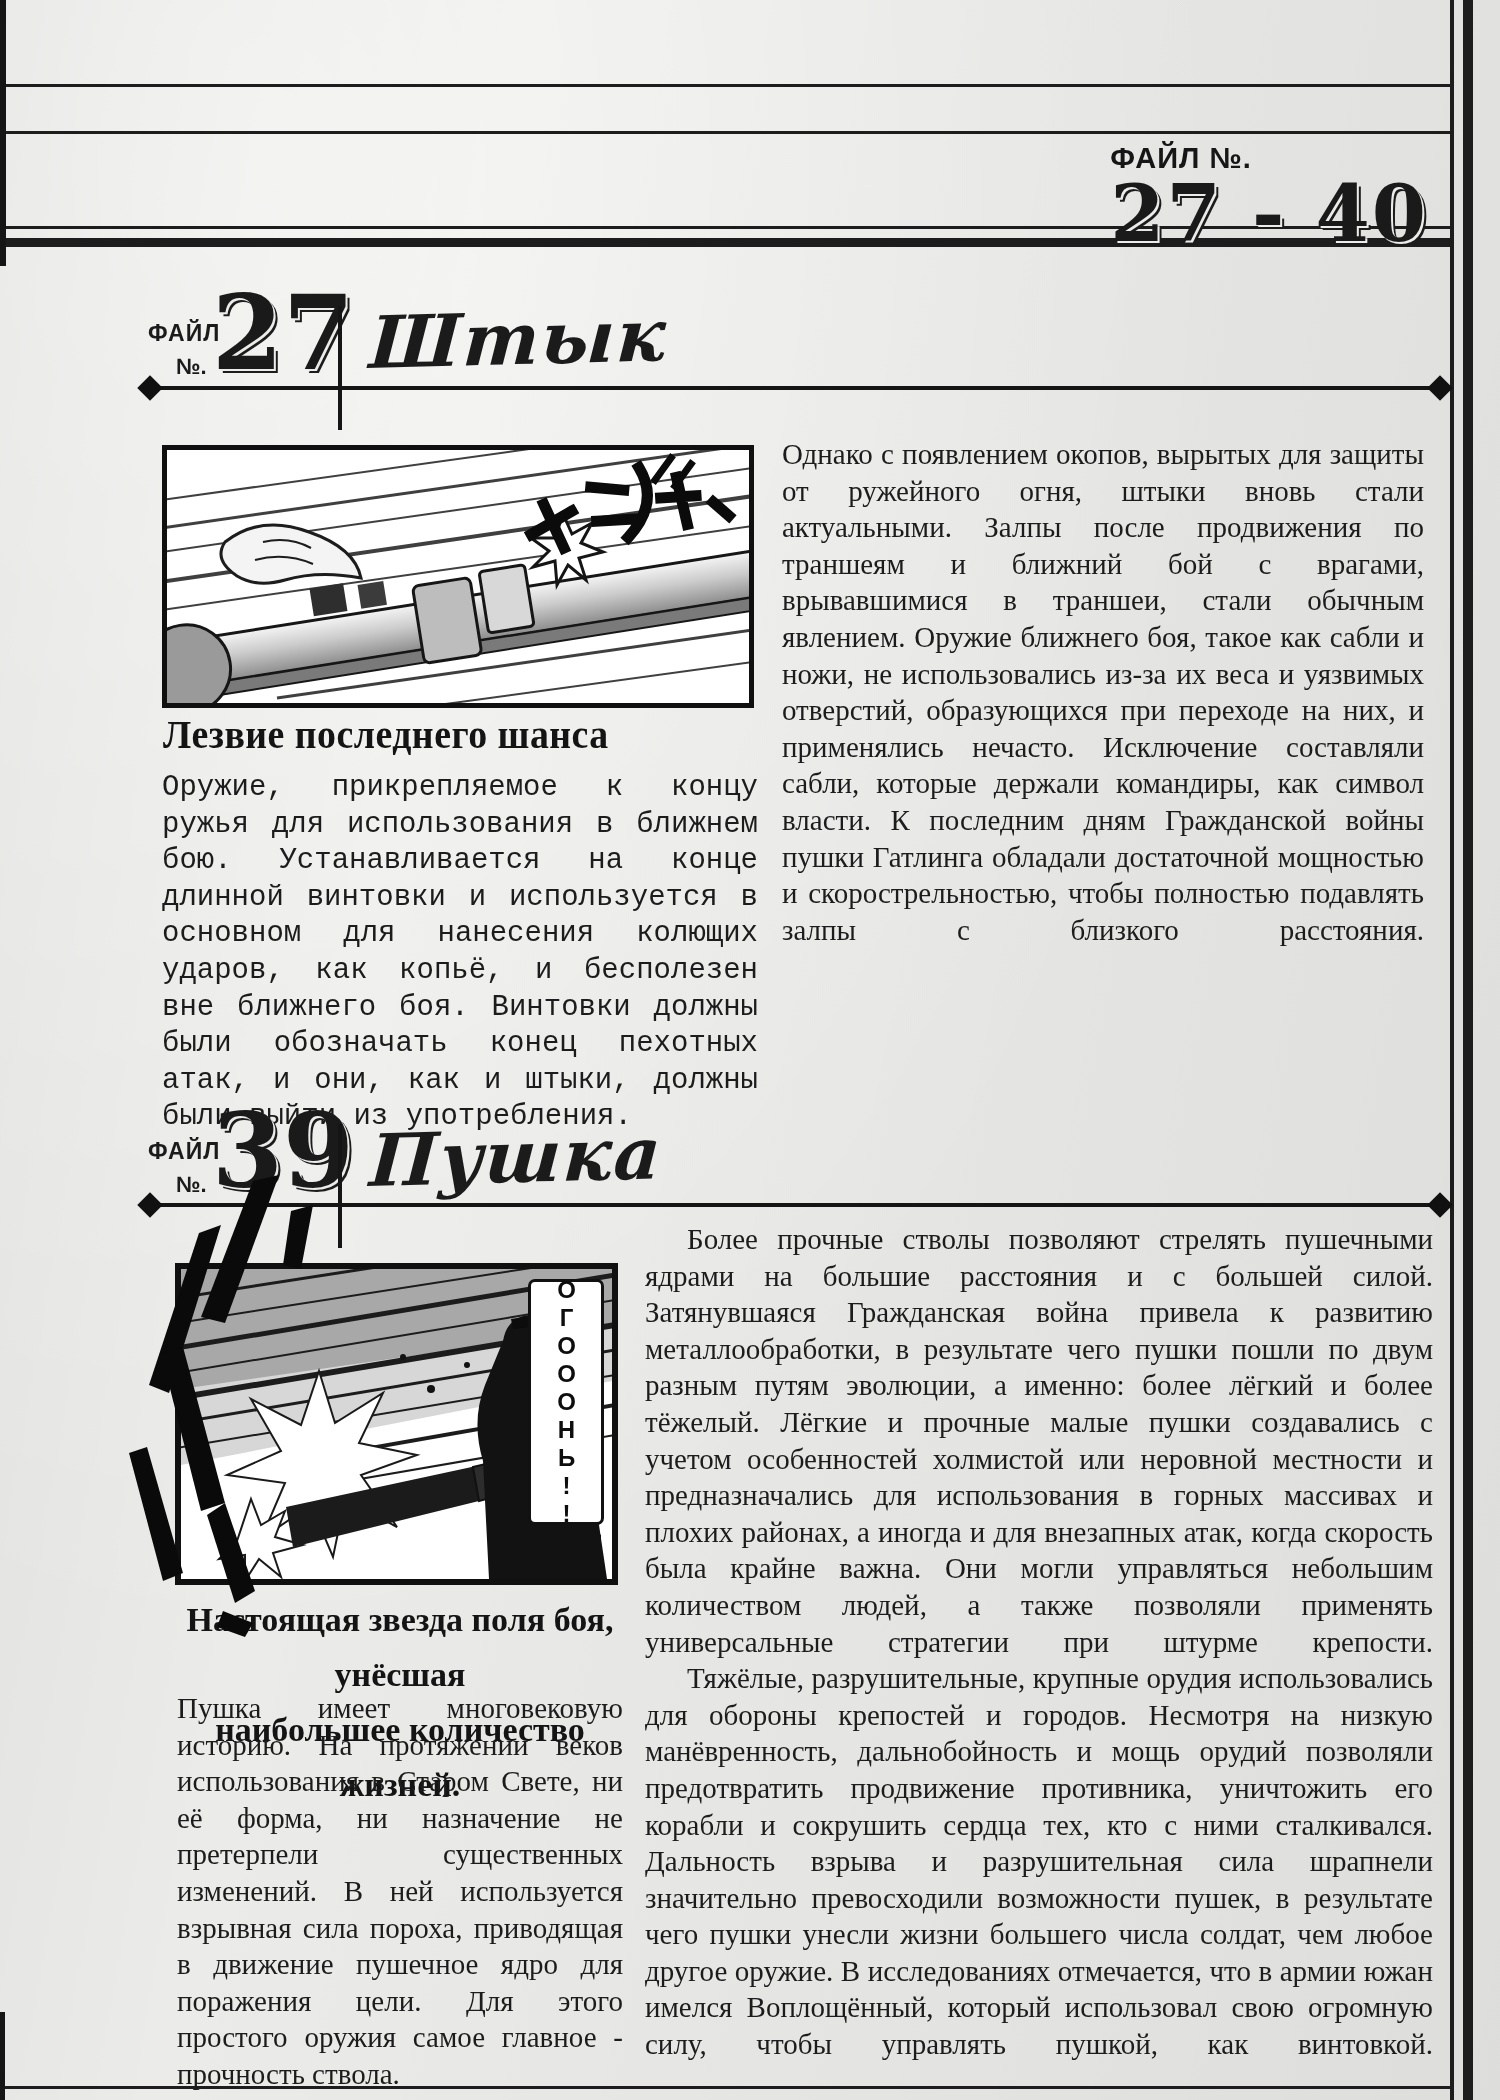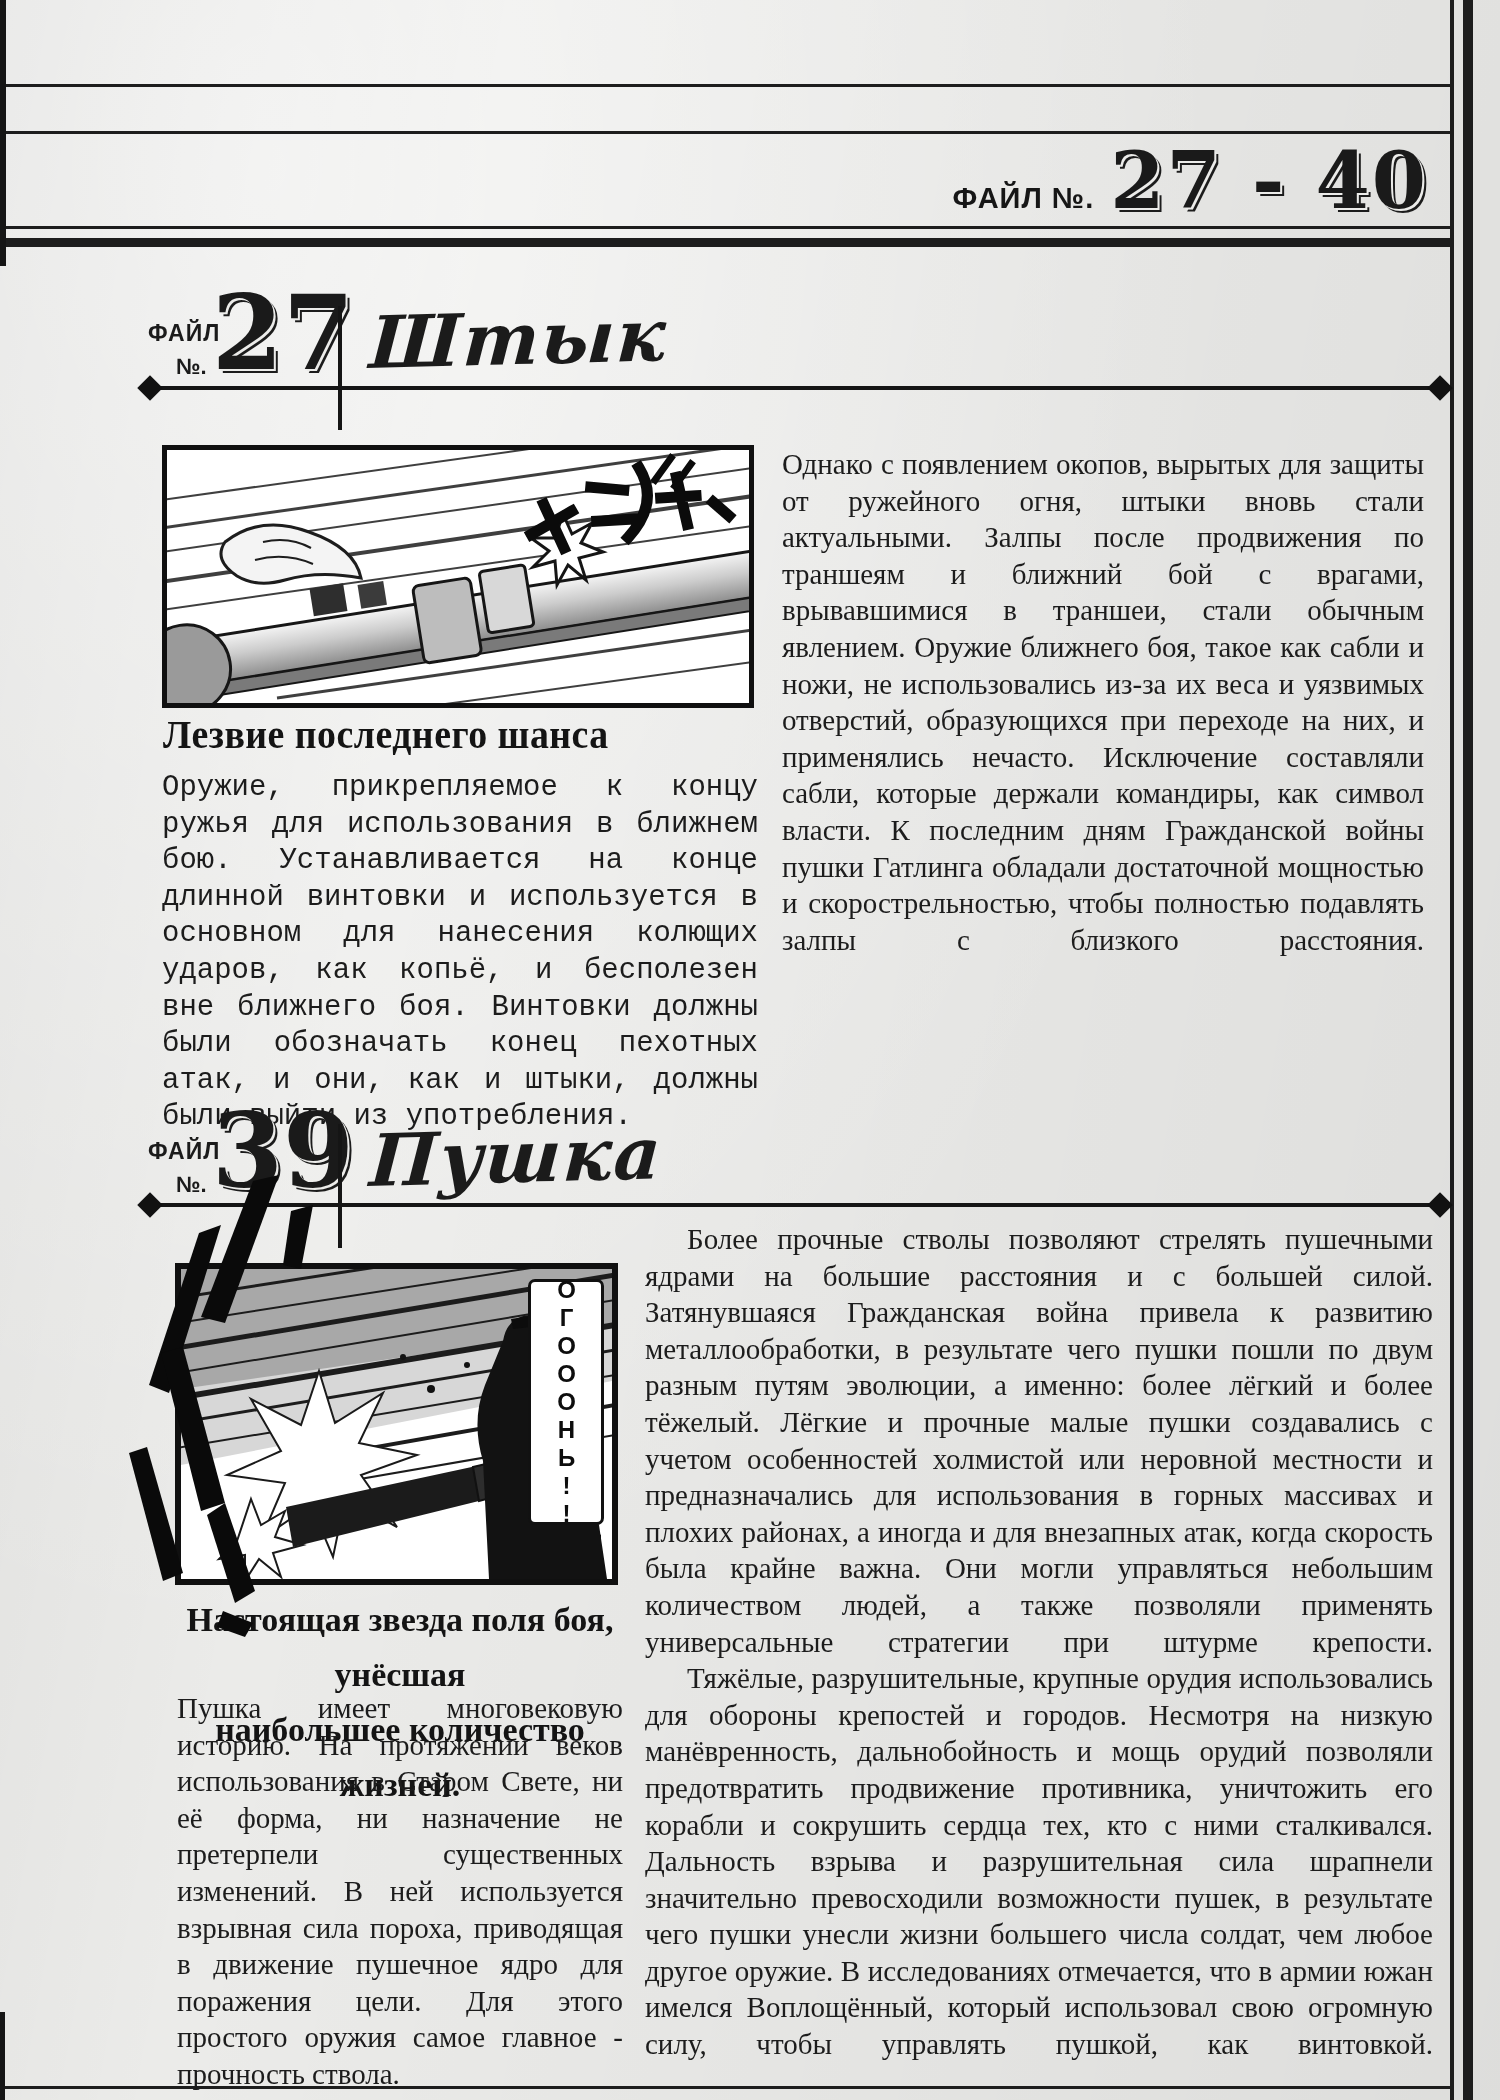--- a/index.html
+++ b/index.html
@@ -18,21 +18,21 @@
   #ruleTop1{left:0;top:84px;width:1452px;height:3px;}
   #ruleTop2{left:0;top:131px;width:1452px;height:3px;}
   #ruleHeadThin{left:0;top:226px;width:1452px;height:3px;}
   #ruleHeadThick{left:0;top:238px;width:1452px;height:9px;}
   #ruleBottom{left:0;top:2086px;width:1452px;height:3px;}
   #borderRightThin{left:1450px;top:0;width:4px;height:2100px;}
   #borderRightThick{left:1463px;top:0;width:10px;height:2100px;}
   #barTopLeft{left:0;top:0;width:6px;height:266px;background:#151515;}
   #barBottomLeft{left:0;top:2012px;width:5px;height:88px;background:#151515;}
   
-  #pageHeader{position:absolute;top:142px;right:72px;display:flex;align-items:baseline;gap:16px;}
+  #pageHeader{position:absolute;top:142px;right:72px;display:flex;align-items:baseline;flex-direction:column;}
   .small-caps-label{font-family:"Liberation Sans",sans-serif;font-weight:700;font-size:29px;letter-spacing:1px;color:#161616;}
   .fancy-num{font-family:"DejaVu Serif",serif;font-weight:700;color:#1a1a1a;
              text-shadow:2px 2px 0 #ececea, 4px 4px 0 #1c1c1c;line-height:1;}
   #pageHeader .fancy-num{font-size:78px;letter-spacing:2px;}
   
   .sec-head{position:absolute;left:140px;width:1310px;height:142px;}
   .sec-head .file-word{position:absolute;left:8px;top:26px;font-family:"Liberation Sans",sans-serif;font-weight:700;font-size:23px;letter-spacing:1px;}
   .sec-head .no-word{position:absolute;left:36px;top:60px;font-family:"Liberation Sans",sans-serif;font-weight:700;font-size:22px;}
   .sec-head .big-num{position:absolute;left:72px;top:-12px;font-size:102px;}
   .sec-head .v-divider{position:absolute;left:198px;top:12px;width:4px;height:124px;background:#151515;}
@@ -56,21 +56,21 @@
                 display:flex;align-items:center;justify-content:center;}
   #speechBubble .bubble-text{writing-mode:vertical-rl;text-orientation:upright;font-family:"Liberation Sans",sans-serif;font-weight:700;font-size:24px;letter-spacing:1px;color:#0d0d0d;}
   
   .body-text{position:absolute;font-size:29px;line-height:36.6px;text-align:justify;color:#1c1c1c;}
   .body-text p{margin:0;}
   .justify-last{text-align-last:justify;}
   .indent-first{text-indent:42px;}
   #caption1{position:absolute;left:163px;top:712px;font-weight:700;font-size:39px;letter-spacing:.5px;color:#141414;transform:scaleX(.97);transform-origin:left;}
   #caption2{position:absolute;left:177px;top:1592px;width:446px;text-align:center;font-weight:700;font-size:34px;line-height:55px;color:#141414;}
   #leftBody1{left:162px;top:770px;width:596px;font-family:Liberation Mono, monospace;}
-  #rightBody1{left:782px;top:446px;width:642px;}
+  #rightBody1{left:782px;top:436px;width:642px;}
   #leftBody2{left:177px;top:1690px;width:446px;}
   #rightBody2{left:645px;top:1221px;width:788px;}
   #rightBody2 p + p{margin-top:0;}
 </style>
 </head>
 <body>
 
 <div class="rule" id="ruleTop1"></div>
 <div class="rule" id="ruleTop2"></div>
 <div class="rule" id="ruleHeadThin"></div>

